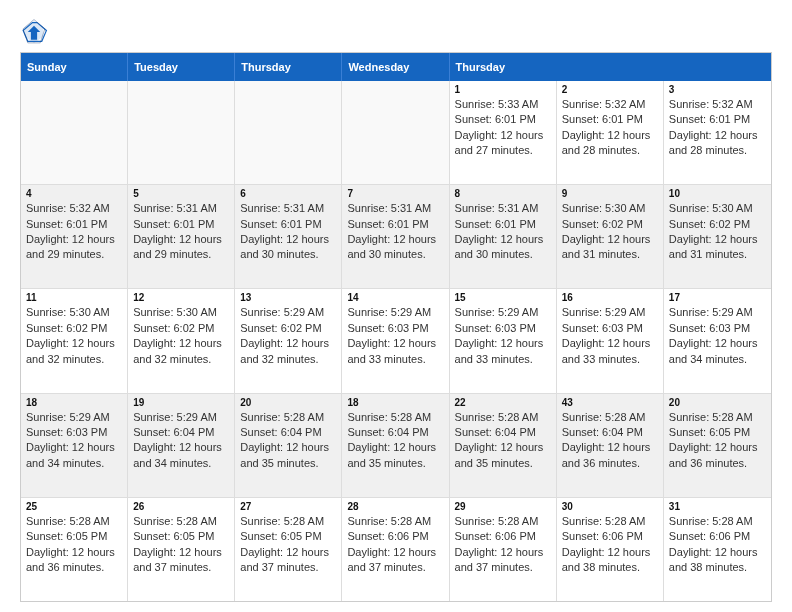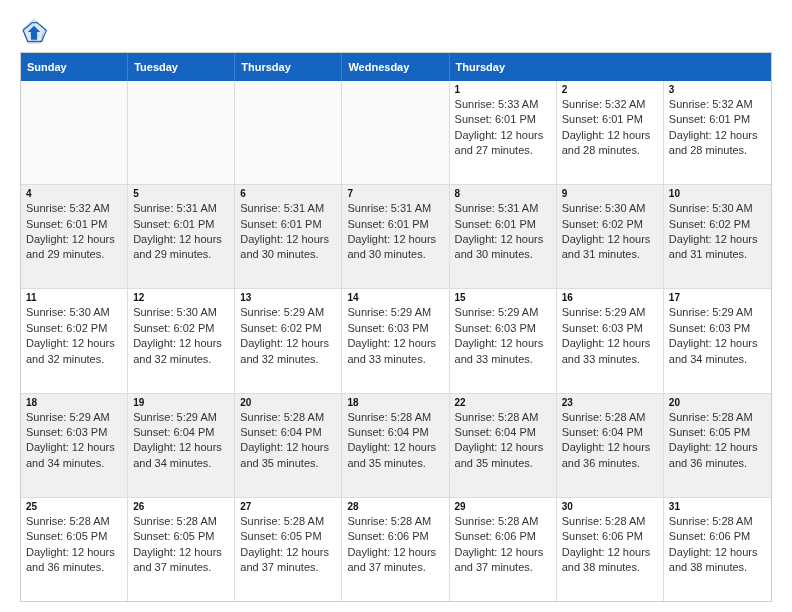--- a/index.html
+++ b/index.html
@@ -303,21 +303,21 @@
 and 35 minutes.</div>
           </div>
           <div class="cal-cell shaded">
             <span class="day-num">22</span>
             <div class="cell-text" style="white-space: pre-line;">Sunrise: 5:28 AM
 Sunset: 6:04 PM
 Daylight: 12 hours
 and 35 minutes.</div>
           </div>
           <div class="cal-cell shaded">
-            <span class="day-num">23</span>
+            <span class="day-num">43</span>
             <div class="cell-text" style="white-space: pre-line;">Sunrise: 5:28 AM
 Sunset: 6:04 PM
 Daylight: 12 hours
 and 36 minutes.</div>
           </div>
           <div class="cal-cell shaded">
             <span class="day-num">20</span>
             <div class="cell-text" style="white-space: pre-line;">Sunrise: 5:28 AM
 Sunset: 6:05 PM
 Daylight: 12 hours

